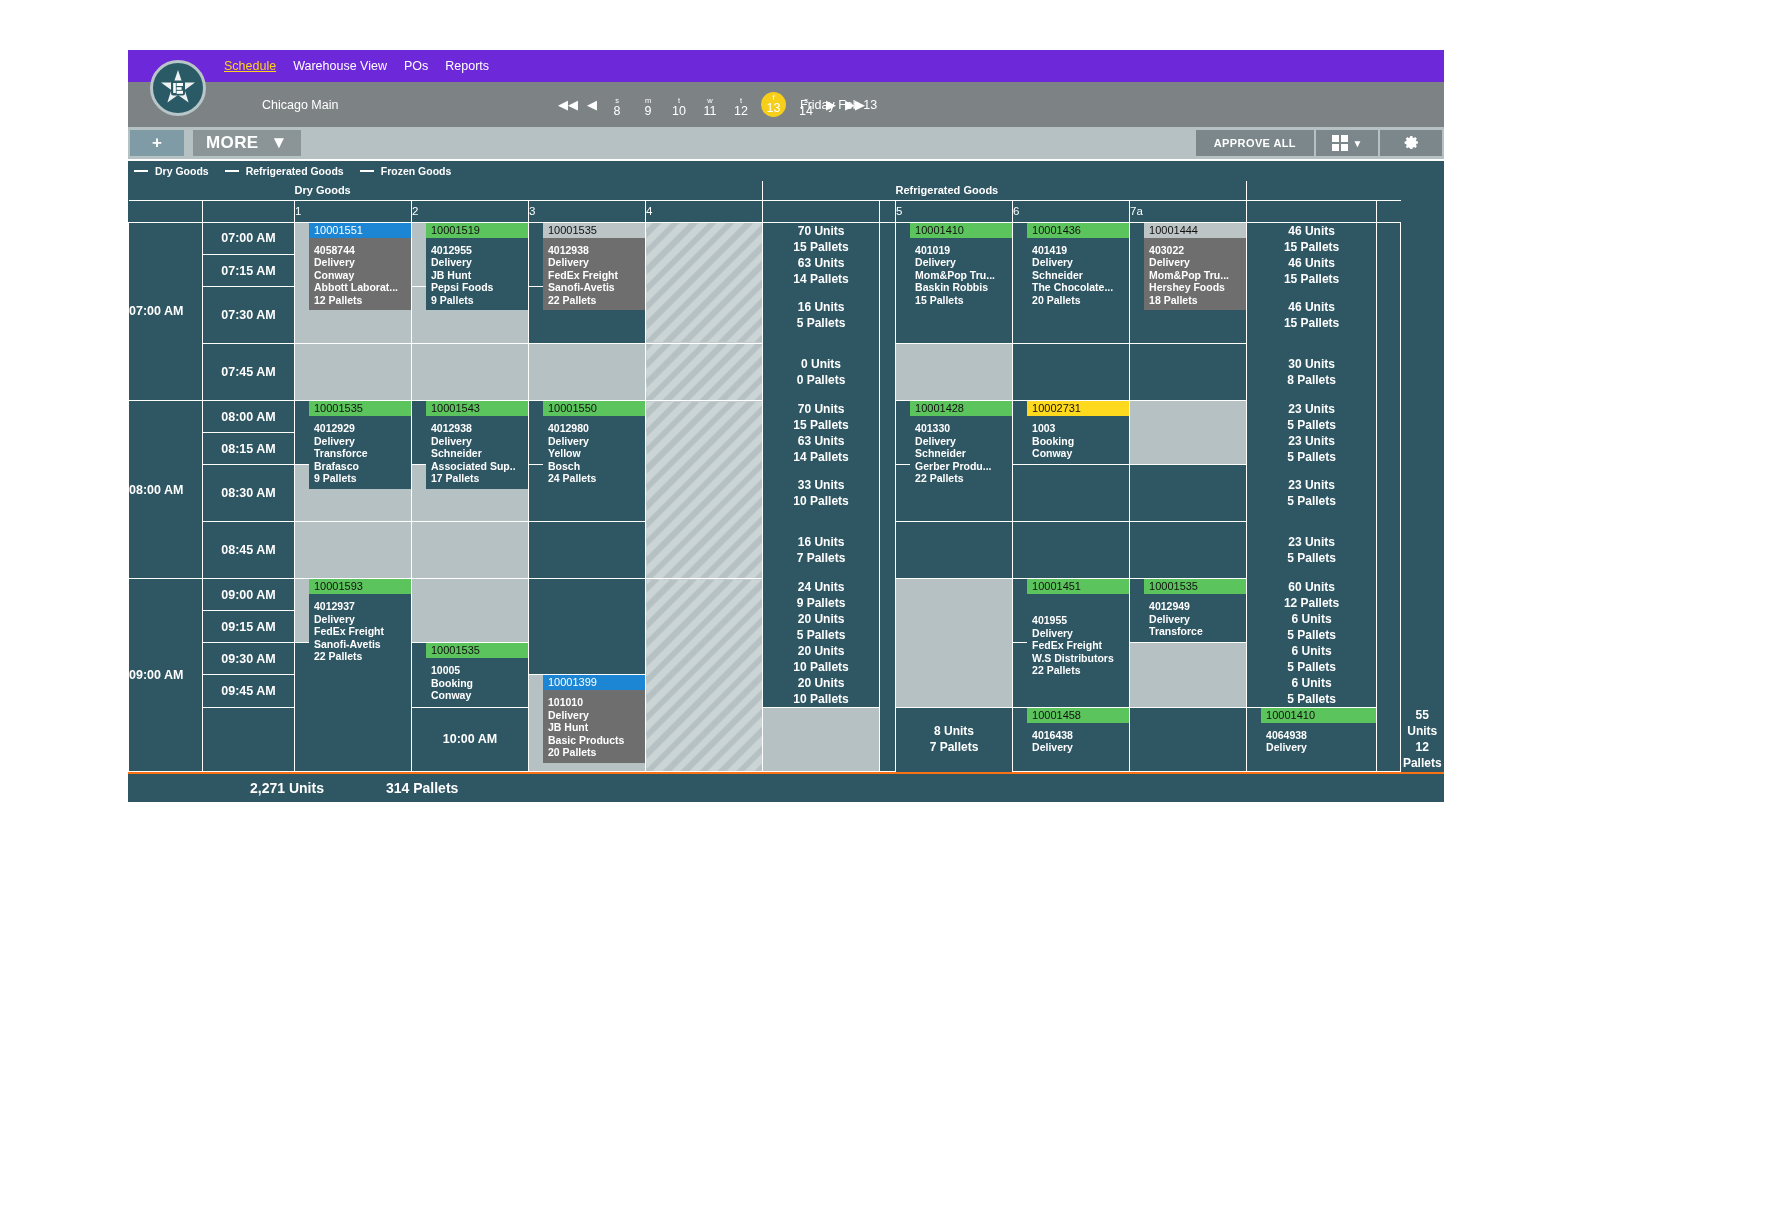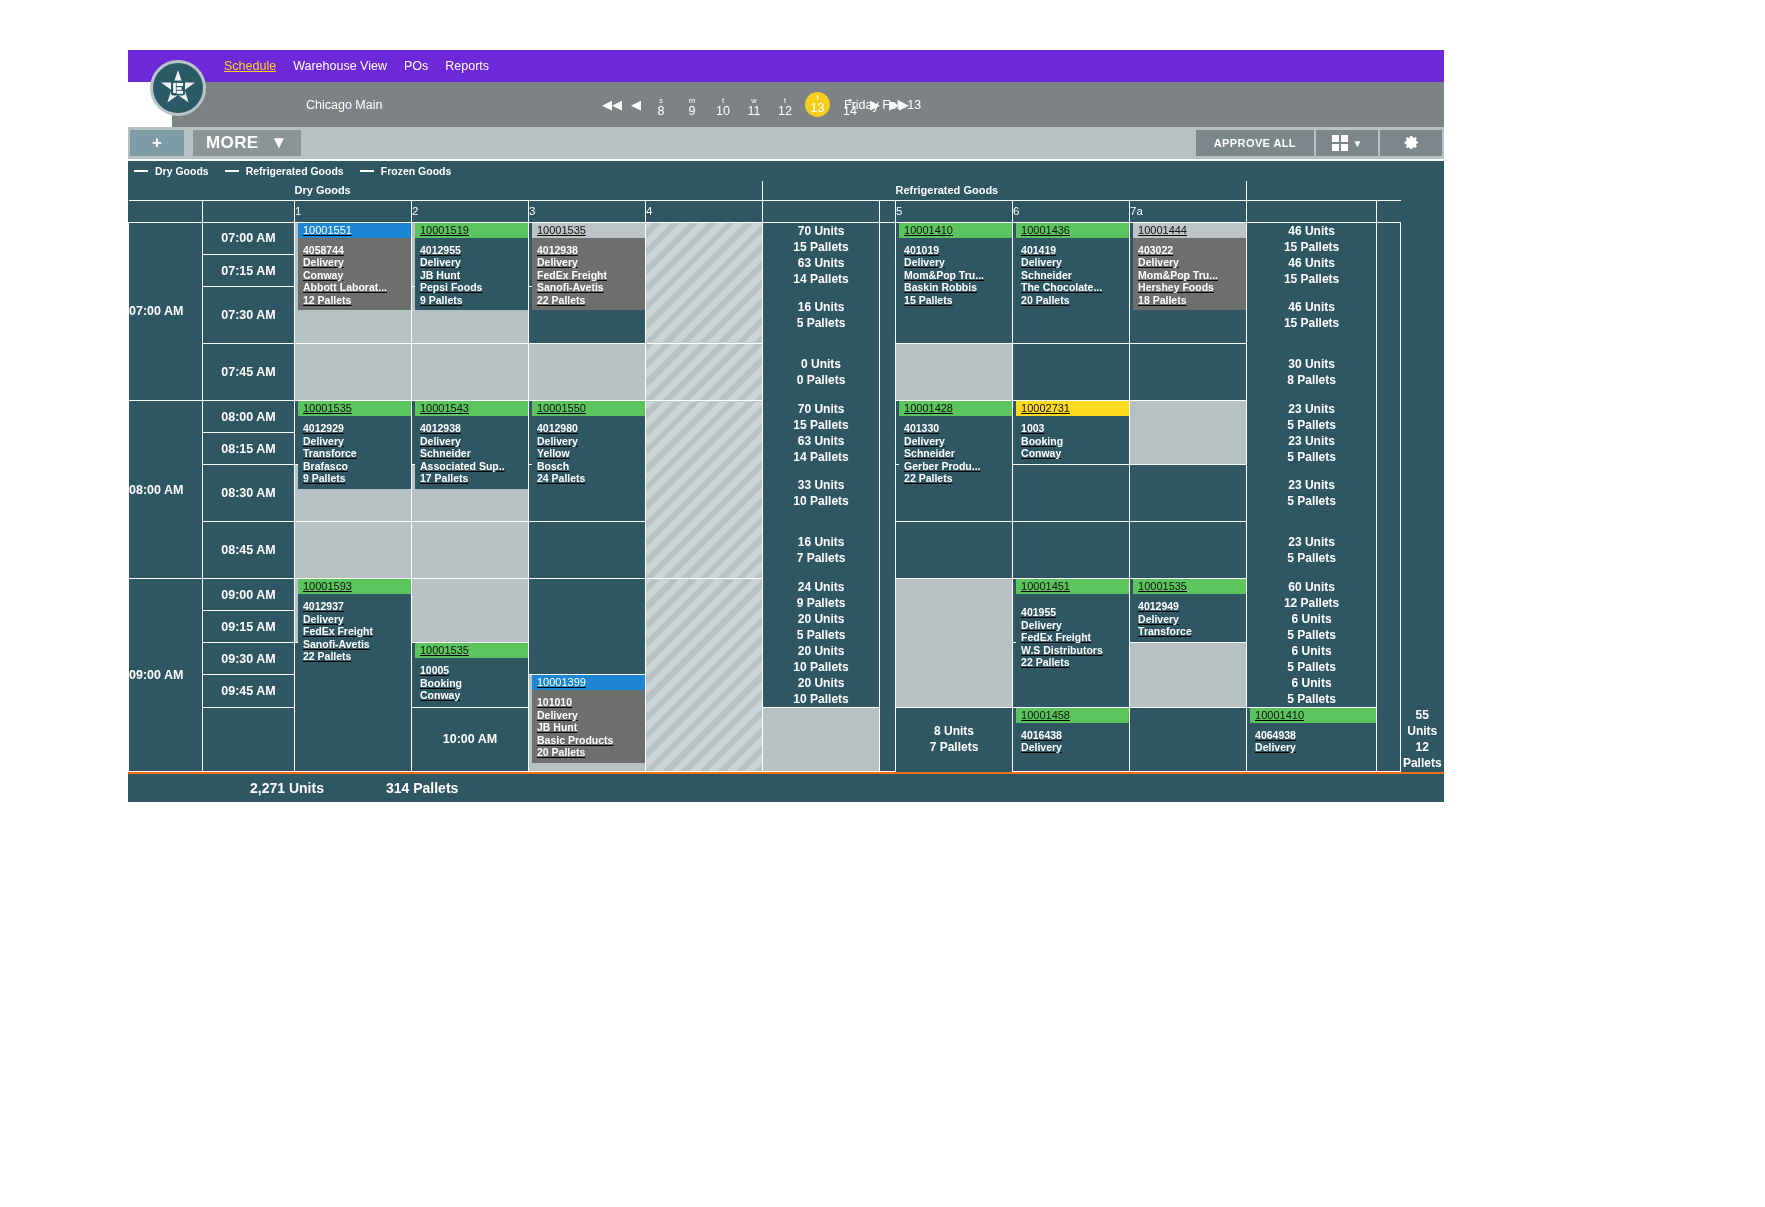--- a/index.html
+++ b/index.html
@@ -37,21 +37,20 @@
     display: flex; align-items: center; justify-content: center;
     z-index: 40;
   }
   .logo svg { display:block; }
 
   
   .locbar {
     height: 45px; background: #7d8385;
     display: flex; align-items: center;
     position: relative;
-    margin-left: 44px;
   }
   .loc-name {
     position: absolute; left: 134px;
     color: #ffffff; font-size: 12.5px;
   }
   .datenav {
     position: absolute; left: 430px;
     display: flex; align-items: center; gap: 9px;
   }
   .dn-arrow { color:#ffffff; font-size: 13px; line-height: 1; cursor: pointer; }
@@ -173,22 +172,22 @@
   }
   td.units {
     background:#2f5663; vertical-align: middle; text-align: center;
     color:#ffffff; font-size: 12px; font-weight: 700; line-height: 16px;
   }
   td.gapcol { background:#2f5663; border: 1px solid #ffffff; }
   td.endcol { background:#2f5663; border: 1px solid #ffffff; }
 
   
   .appt {
-    position: absolute; left: 3px; top: 0; right: 0;
-    z-index: 5; overflow: hidden; text-decoration: underline;
+    position: absolute; left: 14px; top: 0; right: 0;
+    z-index: 5; overflow: hidden;
   }
   .appt .bar {
     height: 15px; font-size: 11px; color:#111111;
     padding-left: 5px; line-height: 15px; font-weight: 400;
     white-space: nowrap;
   }
   .appt .body {
     padding: 6px 5px 4px 5px;
     font-size: 10.5px; font-weight: 700; color:#ffffff;
     line-height: 12.6px;
@@ -666,21 +665,21 @@
       <td class="units">
         <div>24 Units</div>
         <div>9 Pallets</div>
       </td>
 
       <td class="slot empty-light" rowspan="4"></td>
 
       <td class="slot empty-dark" rowspan="2">
         <div class="appt green">
           <div class="bar">10001451</div>
-          <div class="body" style="padding-top:12px;">
+          <div class="body" style="padding-top:20px;">
             <div>401955</div>
             <div>Delivery</div>
             <div>FedEx Freight</div>
             <div>W.S Distributors</div>
             <div>22 Pallets</div>
           </div>
         </div>
       </td>
 
       <td class="slot empty-dark" rowspan="2">

